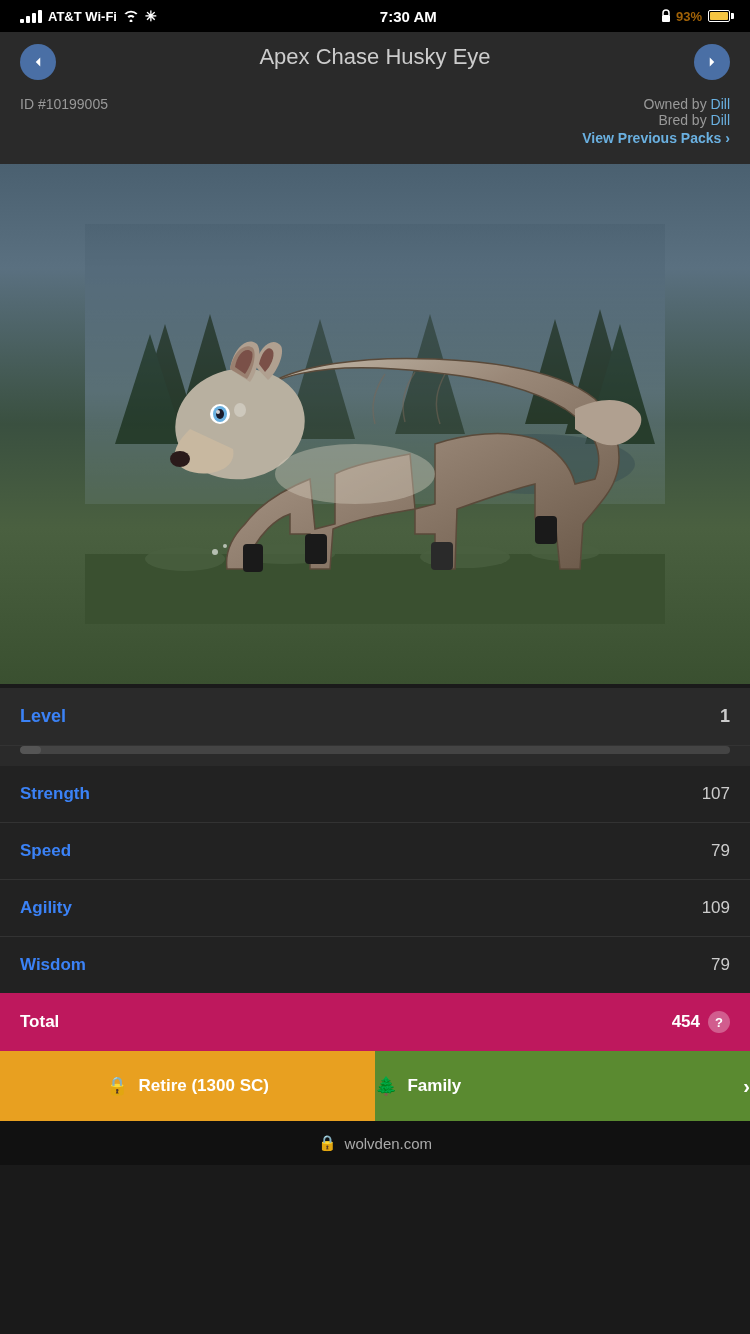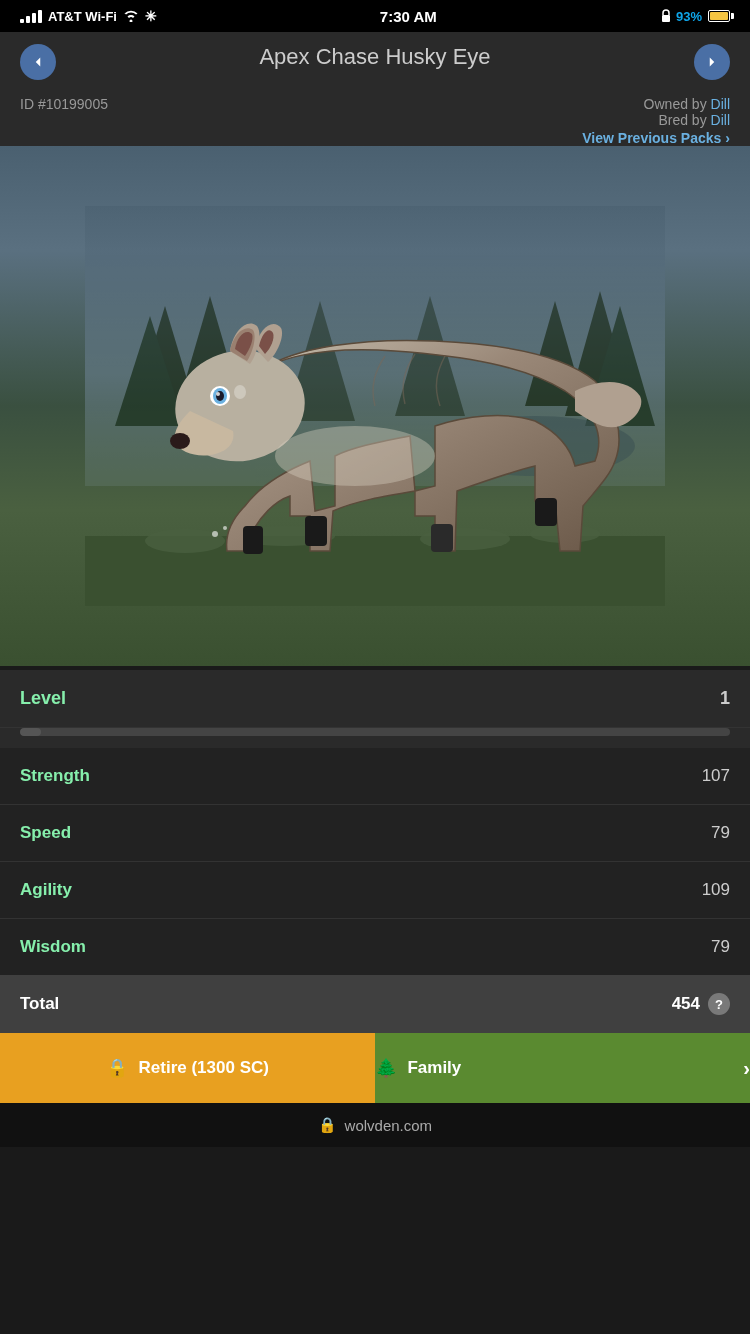--- a/index.html
+++ b/index.html
@@ -31,21 +31,21 @@
       gap: 6px;
     }
     .status-center {
       font-size: 15px;
       font-weight: 600;
       color: #fff;
     }
     .status-right {
       font-size: 13px;
       font-weight: 600;
-      color: #0ea5e9;
+      color: #a16207;
       display: flex;
       align-items: center;
       gap: 4px;
     }
     .battery-icon {
       display: inline-block;
       width: 22px;
       height: 12px;
       border: 1.5px solid #fff;
       border-radius: 2px;
@@ -101,21 +101,21 @@
     }
     .nav-arrow svg {
       width: 18px;
       height: 18px;
       fill: #fff;
     }
 
     
     .sub-header {
       background: #2a2a2a;
-      padding: 4px 20px 0;
+      padding: 4px 20px 18px;
       display: flex;
       justify-content: space-between;
       align-items: flex-start;
     }
     .wolf-id {
       font-size: 14px;
       color: #999;
     }
     .ownership-info {
       text-align: right;
@@ -182,21 +182,21 @@
       align-items: center;
       padding: 18px 20px;
       border-bottom: 1px solid #333;
     }
     .stat-row:last-child {
       border-bottom: none;
     }
     .stat-label {
       font-size: 17px;
       font-weight: 600;
-      color: #86efac;
+      color: #3b82f6;
     }
     .stat-value {
       font-size: 17px;
       color: #ccc;
     }
     .level-row {
       background: #2a2a2a;
     }
     .level-label {
       font-size: 18px;
@@ -220,21 +220,21 @@
     }
     .xp-fill {
       height: 100%;
       background: #555;
       border-radius: 4px;
       width: 3%;
     }
 
     
     .total-row {
-      background: #404040;
+      background: #be185d;
       display: flex;
       justify-content: space-between;
       align-items: center;
       padding: 18px 20px;
     }
     .total-label {
       font-size: 17px;
       font-weight: 700;
       color: #fff;
     }

